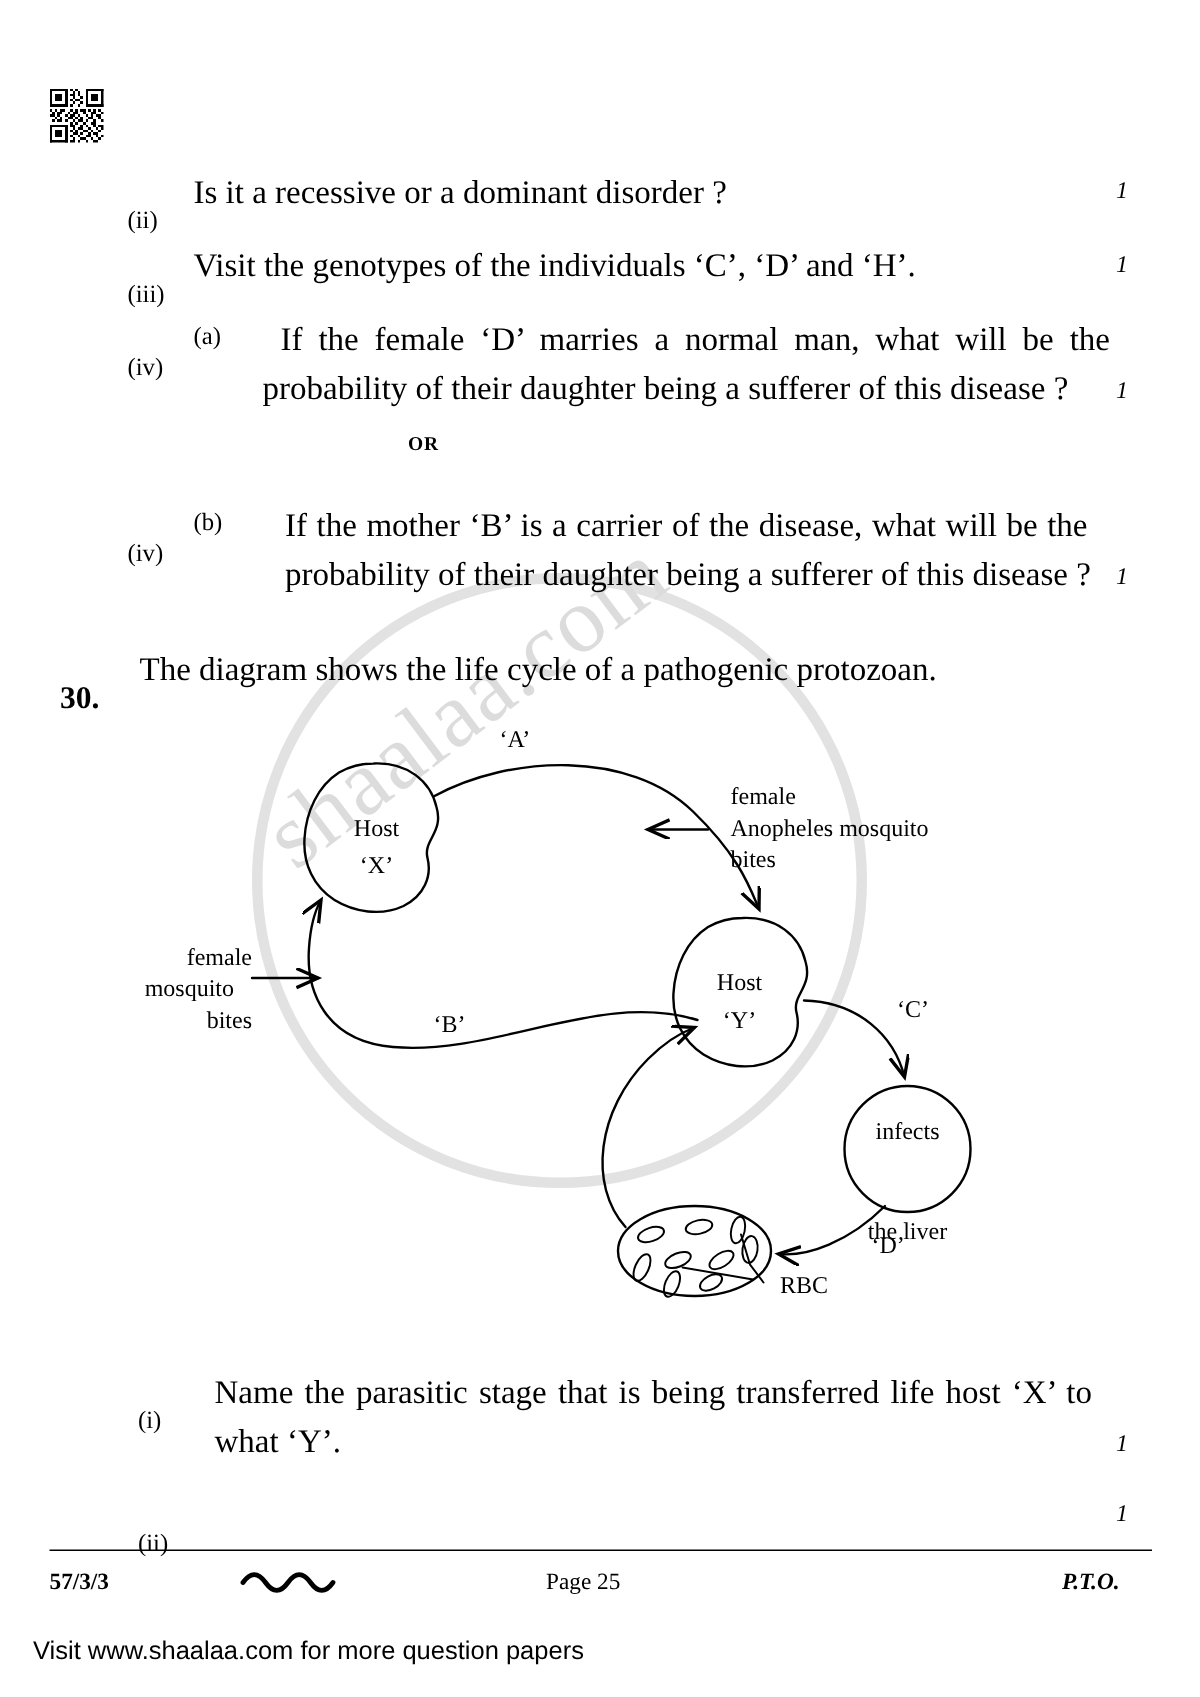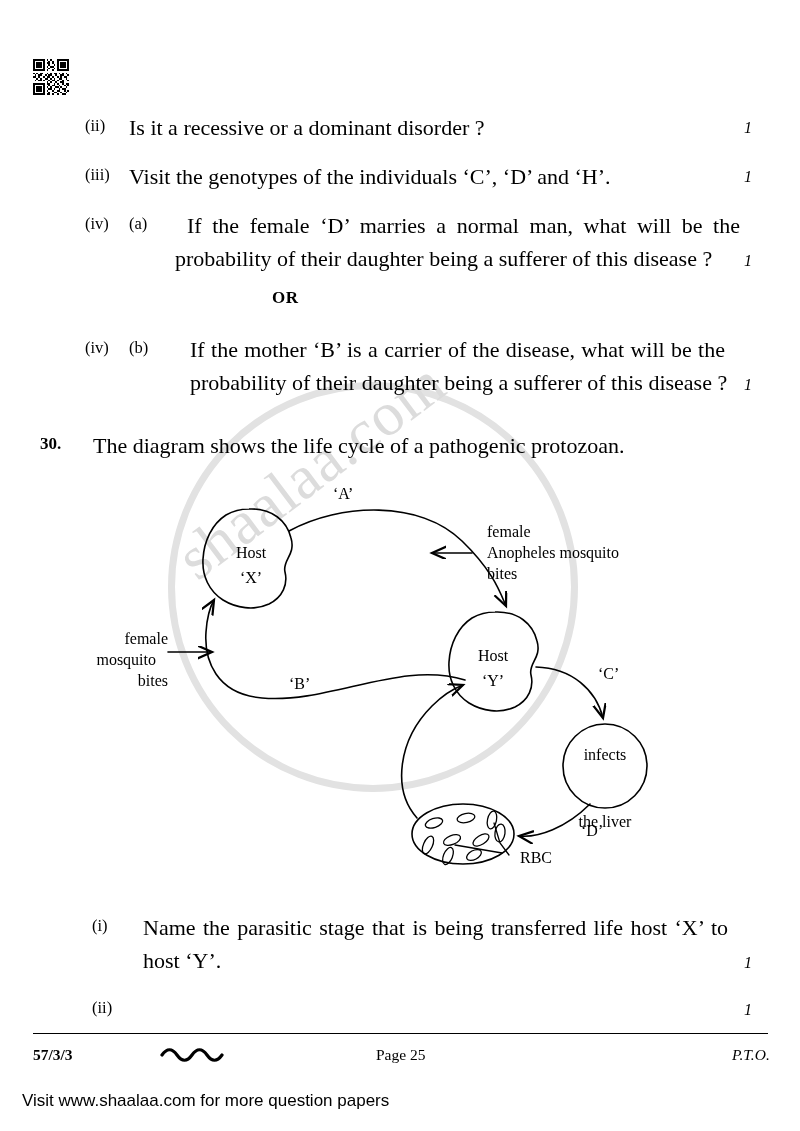--- a/index.html
+++ b/index.html
@@ -65,24 +65,25 @@
   .qrow {
     position: absolute;
     display: flex;
     align-items: flex-start;
   }
   .label-num {
     width: 44px;
     flex: 0 0 44px;
     font-size: 16.5px;
     line-height: 26px;
+    margin-top: 21px;
   }
   .label-num.bold {
     font-weight: bold;
-    font-size: 17px;
+    font-size: 21px;
   }
   .label-sub {
     width: 46px;
     flex: 0 0 46px;
     font-size: 16.5px;
     line-height: 26px;
   }
   .qtext {
     font-size: 22px;
     line-height: 30px;
@@ -93,21 +94,21 @@
   }
   .marks {
     position: absolute;
     font-size: 16px;
     font-style: italic;
     line-height: 26px;
   }
   .or-word {
     position: absolute;
     font-weight: bold;
-    font-size: 17px;
+    font-size: 13px;
     letter-spacing: 0.5px;
   }
 
   
   .diagram {
     position: absolute;
     left: 0;
     top: 0;
     width: 800px;
     height: 1131px;
@@ -132,21 +133,21 @@
     top: 1033px;
     width: 735px;
     height: 1px;
     background: #000;
   }
   .foot {
     position: absolute;
     font-size: 15.5px;
   }
   .foot.bold { font-weight: bold; }
-  .foot.ital { font-style: italic; font-weight: normal; margin-left: 24px; }
+  .foot.ital { font-style: italic; font-weight: bold; }
   .visit {
     position: absolute;
     left: 22px;
     top: 1091px;
     font-family: "Liberation Sans", sans-serif;
     font-size: 17px;
     color: #000;
   }
   .wavy {
     position: absolute;
@@ -310,21 +311,21 @@
 
     <div class="qrow" style="left:40px; top:431px;">
       <div class="label-num bold" style="width:53px; flex:0 0 53px;">30.</div>
       <div class="qtext">The diagram shows the life cycle of a pathogenic protozoan.</div>
     </div>
 
     <div class="qrow" style="left:92px; top:913px;">
       <div class="label-num">(i)</div>
     </div>
     <div class="qtext just" style="position:absolute; left:143px; top:913px; width:585px;">Name the parasitic stage that is being transferred life host ‘X’ to</div>
-    <div class="qtext" style="position:absolute; left:143px; top:946px; width:585px;">host ‘Y’.</div>
+    <div class="qtext" style="position:absolute; left:143px; top:946px; width:585px;">what ‘Y’.</div>
     <div class="marks" style="left:744px; top:950px;">1</div>
 
     <div class="qrow" style="left:92px; top:995px;">
       <div class="label-num">(ii)</div>
     </div>
     <div class="marks" style="left:744px; top:997px;">1</div>
 
   </div>
 
   <svg class="diagram" viewBox="0 0 800 1131">
@@ -409,18 +410,18 @@
   <div class="footer-rule"></div>
 
   <div class="foot bold" style="left:33px; top:1046px;">57/3/3</div>
 
   <div class="wavy">
     <svg width="70" height="16" viewBox="0 0 70 16">
       <path d="M2,9 C7,2 12,2 17,9 C22,16 27,16 32,9 C37,2 42,2 47,9 C52,16 57,16 62,9" fill="none" stroke="#000" stroke-width="3.2" stroke-linecap="round"></path>
     </svg>
   </div>
 
-  <div class="foot" style="left:376px; top:1046px;text-align:right;">Page 25</div>
+  <div class="foot" style="left:364px; top:1046px;text-align:right;">Page 25</div>
   <div class="foot ital" style="left:708px; top:1046px;">P.T.O.</div>
 
   <div class="visit">Visit www.shaalaa.com for more question papers</div>
 
 </div>
 
 </body></html>

